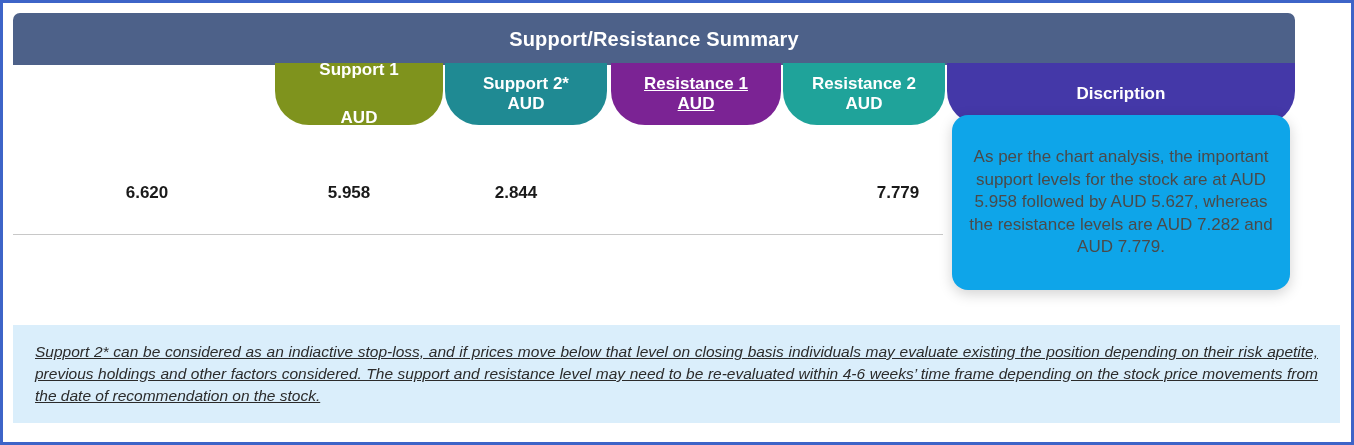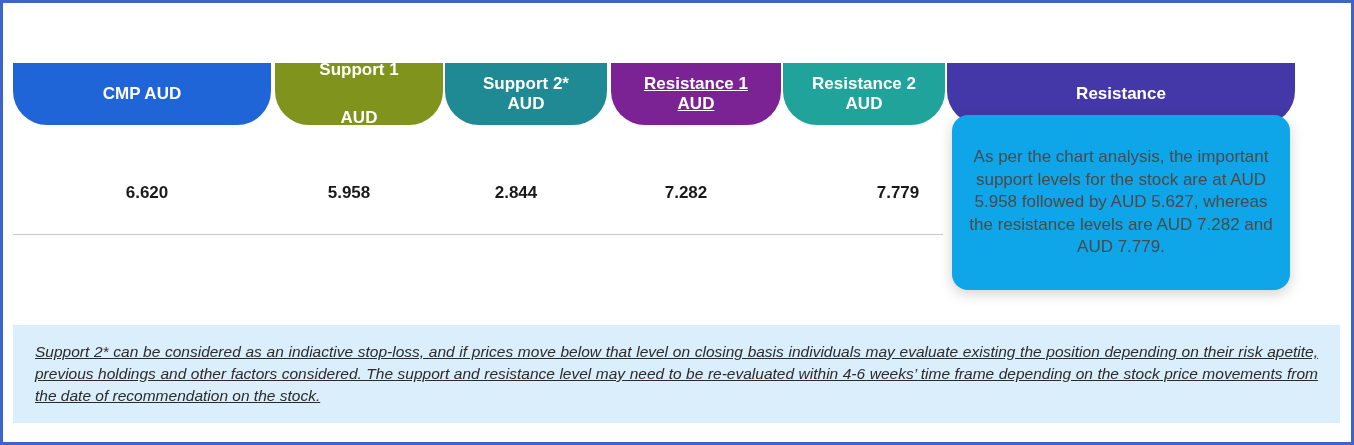--- a/index.html
+++ b/index.html
@@ -137,51 +137,50 @@
     font-style: italic;
     text-align: justify;
     text-decoration: underline;
   }
 </style>
 </head>
 <body>
 
 <div id="page">
 
+  <div class="summary-header">
+    <span class="summary-header-title">Support/Resistance Summary</span>
+  </div>
 
   <div class="pill-row">
-      <div class="pill" style="left: 0px; width: 258px; background: rgb(32, 101, 216);">
-        <span>CMP AUD</span>
-      </div>
       <div class="pill" style="left: 262px; width: 168px; background: rgb(127, 147, 29); gap: 28px;">
         <span>Support 1</span>
         <span class="pill-line2">AUD</span>
       </div>
       <div class="pill" style="left: 432px; width: 162px; background: rgb(31, 138, 147);">
         <span>Support 2*</span>
         <span class="pill-line2">AUD</span>
       </div>
       <div class="pill" style="left: 598px; width: 170px; background: rgb(123, 35, 148); text-decoration: underline;">
         <span>Resistance 1</span>
         <span class="pill-line2">AUD</span>
       </div>
       <div class="pill" style="left: 770px; width: 162px; background: rgb(31, 163, 154);">
         <span>Resistance 2</span>
         <span class="pill-line2">AUD</span>
       </div>
       <div class="pill" style="left: 934px; width: 348px; background: rgb(68, 56, 168);">
-        <span>Resistance</span>
+        <span>Discription</span>
       </div>
     </div>
 
   <div class="values-row">
       <div class="value-cell" style="left: 40px; width: 188px;">6.620</div>
       <div class="value-cell" style="left: 252px; width: 168px;">5.958</div>
       <div class="value-cell" style="left: 422px; width: 162px;">2.844</div>
-      <div class="value-cell" style="left: 588px; width: 170px;">7.282</div>
       <div class="value-cell" style="left: 804px; width: 162px;">7.779</div>
     </div>
   <div class="values-rule"></div>
 
   <div class="description-card">
     <div class="description-text">As per the chart analysis, the important support levels for the stock are at AUD 5.958 followed by AUD 5.627, whereas the resistance levels are AUD 7.282 and AUD 7.779.</div>
   </div>
 
   <div class="disclaimer-box">
     <div class="disclaimer-text">Support 2* can be considered as an indiactive stop-loss, and if prices move below that level on closing basis individuals may evaluate existing the position depending on their risk apetite, previous holdings and other factors considered. The support and resistance level may need to be re-evaluated within 4-6 weeks’ time frame depending on the stock price movements from  the date of recommendation on the stock.</div>

